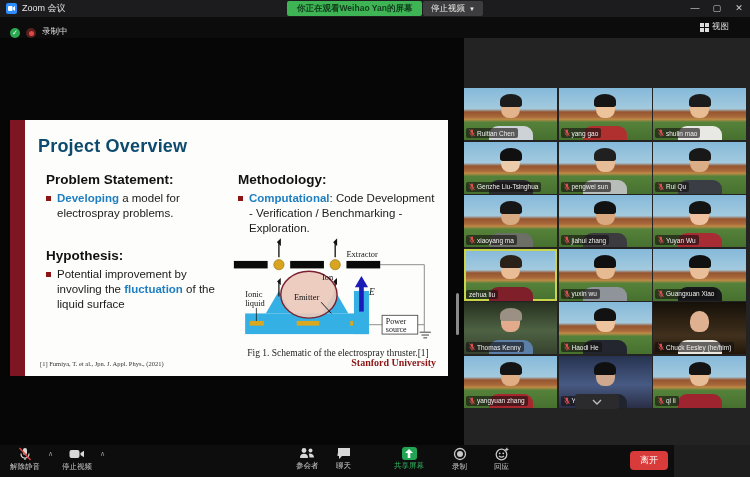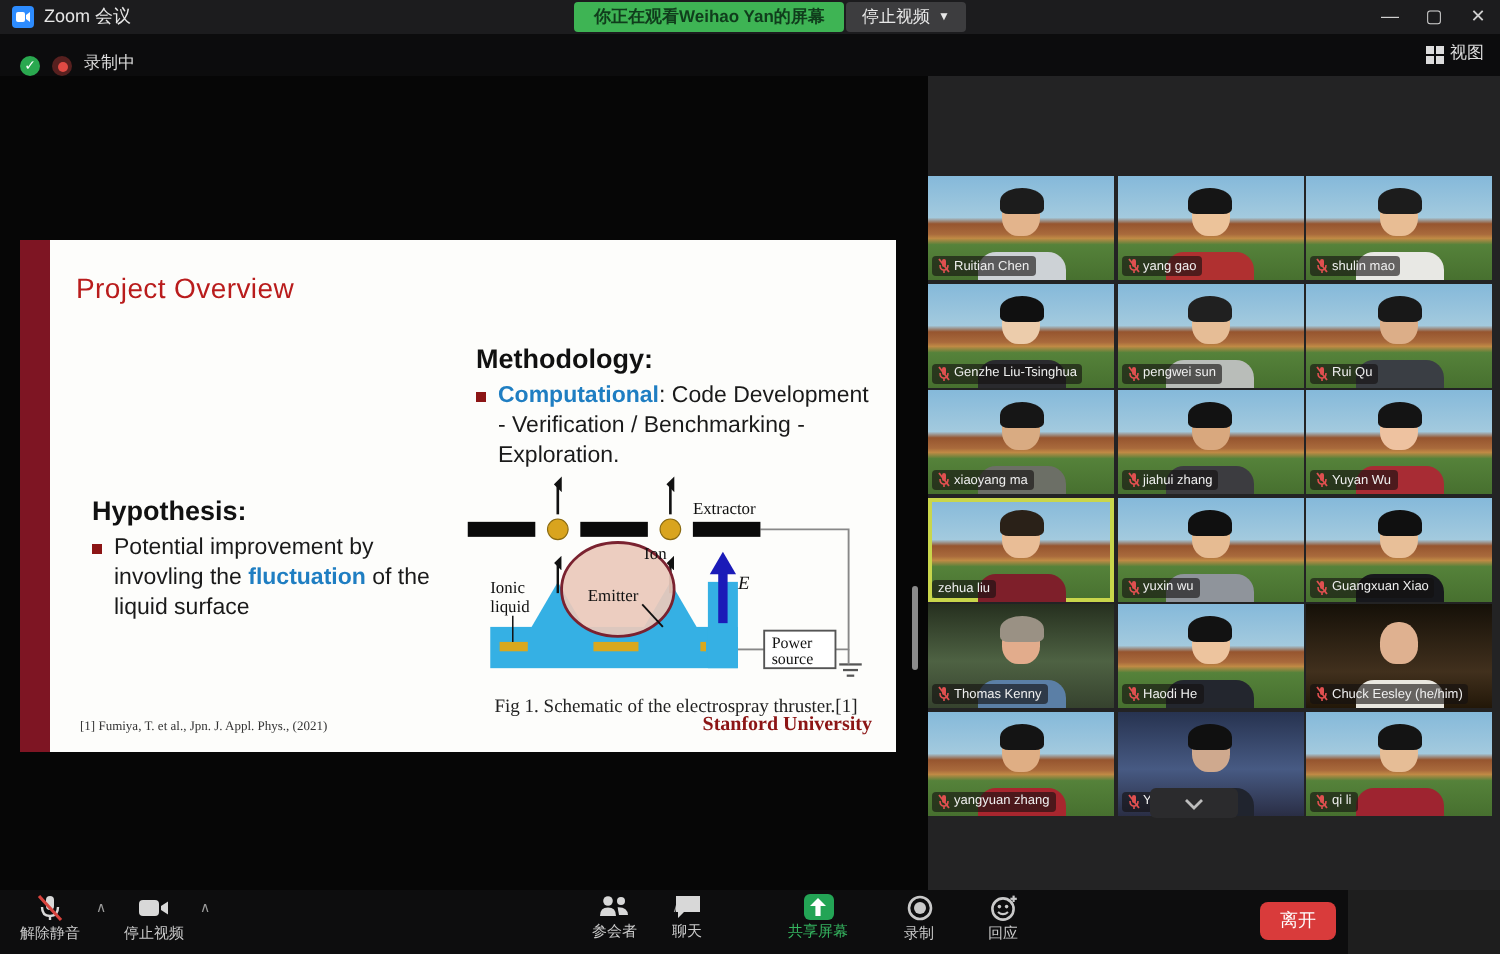--- a/index.html
+++ b/index.html
@@ -21,33 +21,33 @@
     align-items:center; justify-content:center; color:#cfcfcf; font-size:9px; }
 
   
   #statusbar { position:absolute; left:0; top:17px; width:750px; height:21px;
     background:#0c0c0d; display:flex; align-items:flex-end; color:#dddddd; font-size:8.5px; }
   .status-ic { width:10px; height:10px; border-radius:50%; margin-right:6px;
     display:flex; align-items:center; justify-content:center; }
   #shield-ic { background:#2aa84f; color:#fff; font-size:7px; margin-left:10px; }
   #rec-ic { background:#57201f; color:#e04a44; }
   #rec-ic .dot { width:5px; height:5px; border-radius:50%; background:#e04a44; }
-  #view-btn { position:absolute; right:8px; top:4px; display:flex; align-items:center;
+  #view-btn { position:absolute; right:21px; top:4px; display:flex; align-items:center;
     gap:3px; color:#dcdcdc; font-size:8.5px; }
 
   
   #main { position:absolute; left:0; top:38px; width:750px; height:407px; background:#232324; }
   #share-area { position:absolute; left:0; top:0; width:464px; height:407px; background:#060606; }
 
   
   #slide { position:absolute; left:10px; top:82px; width:438px; height:256px;
     background:#fdfdfb; overflow:hidden; }
   #slide-bar { position:absolute; left:0; top:0; width:15px; height:256px; background:#7e1523; }
-  #slide-title { position:absolute; left:28px; top:16px; font-size:14px; font-weight:normal;
-    color:#b91c1c; letter-spacing:.2px; }
+  #slide-title { position:absolute; left:28px; top:16px; font-size:18px; font-weight:bold;
+    color:#0c4a6e; letter-spacing:.2px; }
   .s-head { font-size:13.5px; font-weight:bold; color:#111; }
   .s-body { font-size:11.5px; color:#1a1a1a; line-height:1.3; }
   .s-blue { color:#1f7ec2; font-weight:bold; }
   .bullet { display:inline-block; width:5px; height:5px; background:#8c1515; margin-right:6px;
     vertical-align:2px; }
   .bullet-row { display:flex; margin-top:4px; }
   .bullet-row .bullet { flex:0 0 5px; margin-top:5px; }
   #col-left { position:absolute; left:36px; top:52px; width:170px; }
   #hyp-block { position:absolute; left:36px; top:128px; width:180px; }
   #col-right { position:absolute; left:228px; top:52px; width:200px; }
@@ -136,20 +136,27 @@
   </span>
 </div>
 
 <div id="main">
   <div id="share-area">
 
     <div id="slide">
       <div id="slide-bar"></div>
       <div id="slide-title">Project Overview</div>
 
+      <div id="col-left">
+        <div class="s-head">Problem Statement:</div>
+        <div class="bullet-row s-body">
+          <span class="bullet"></span>
+          <span><span class="s-blue">Developing</span><span> a model for electrospray problems.</span></span>
+        </div>
+      </div>
 
       <div id="col-right">
         <div class="s-head">Methodology:</div>
         <div class="bullet-row s-body">
           <span class="bullet"></span>
           <span><span class="s-blue">Computational</span><span>: Code Development - Verification / Benchmarking - Exploration.</span></span>
         </div>
       </div>
 
       <div id="hyp-block">

